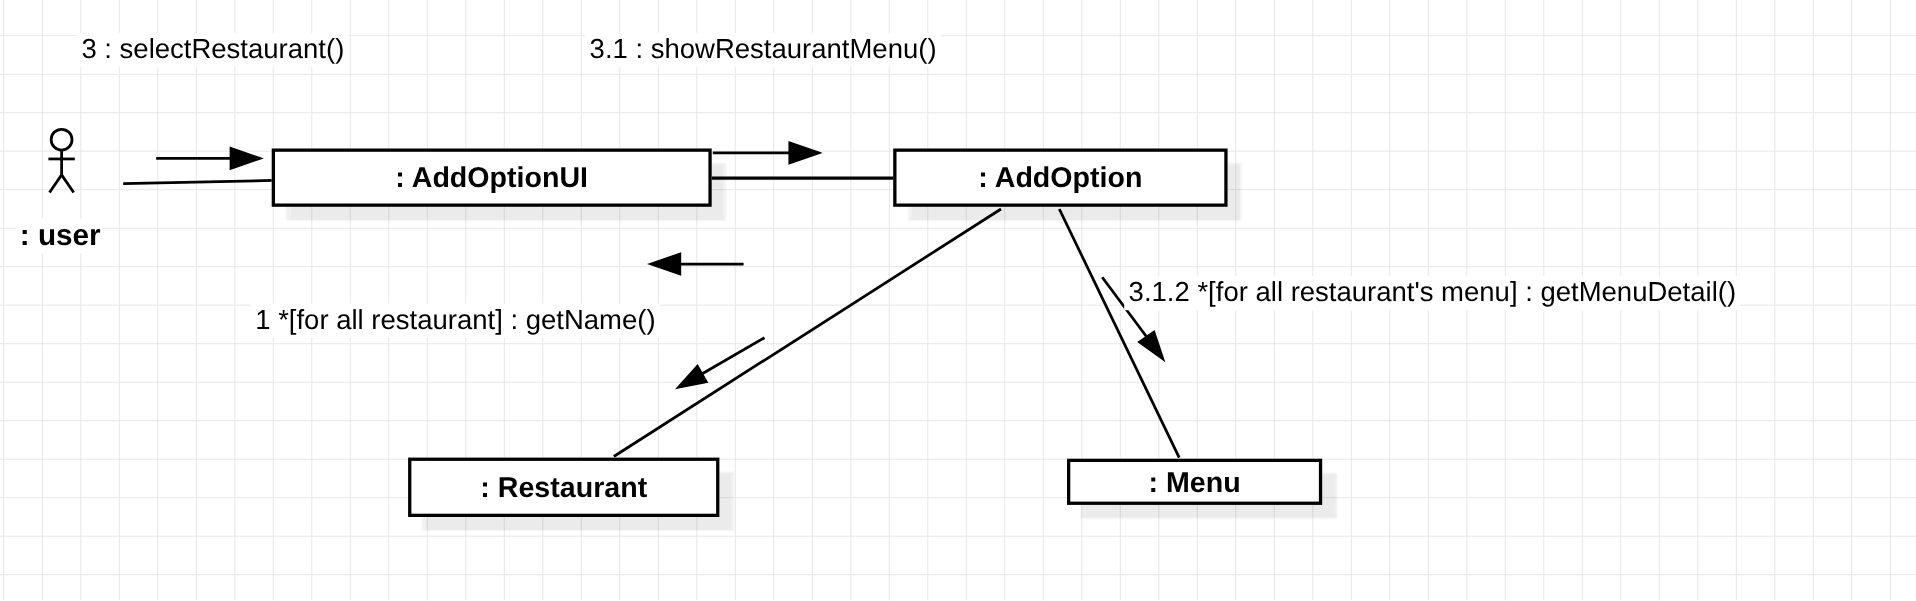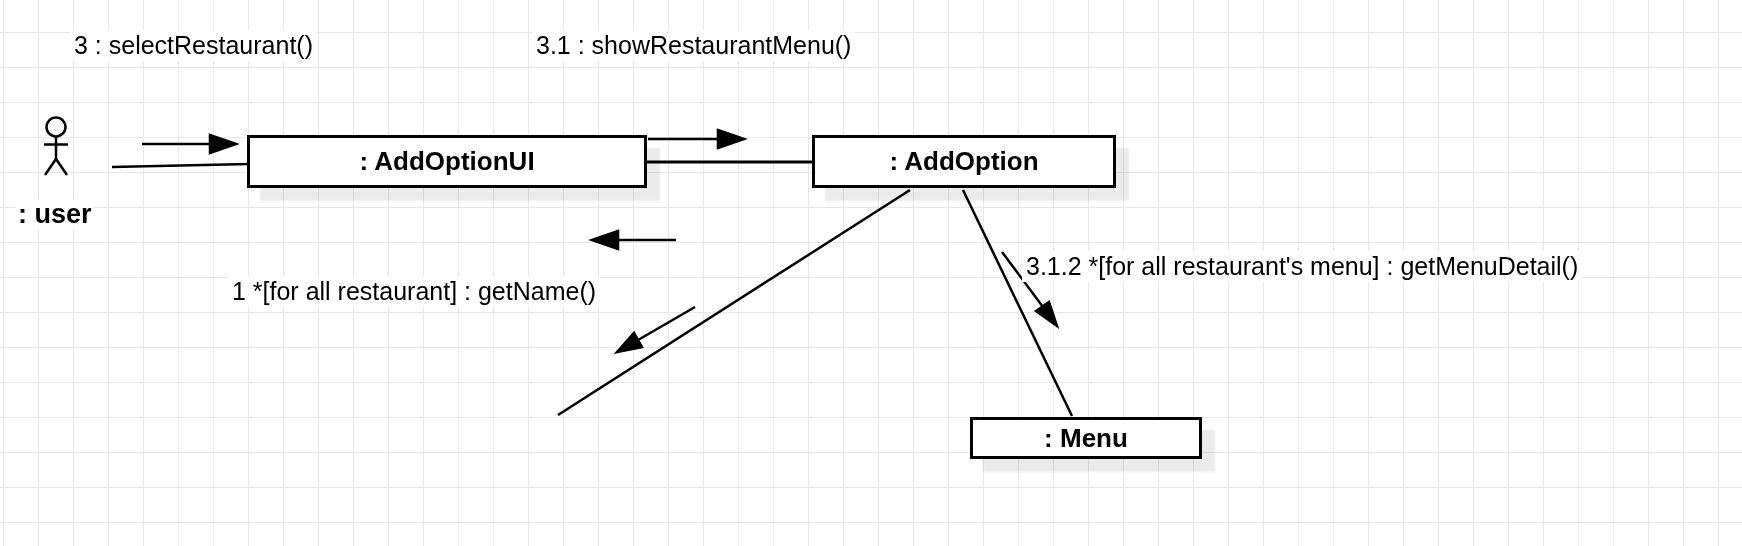--- a/index.html
+++ b/index.html
@@ -90,20 +90,23 @@
       </g>
     </g>
   </svg>
 
   <div class="obj-box" style="left:247px;top:135px;width:400px;height:53px;text-align:center;">
     <span>: AddOptionUI</span>
   </div>
   <div class="obj-box" style="left:812px;top:135px;width:304px;height:53px;text-align:right;">
     <span>: AddOption</span>
   </div>
+  <div class="obj-box" style="left:371px;top:416px;width:283px;height:54px;">
+    <span>: Restaurant</span>
+  </div>
   <div class="obj-box" style="left:970px;top:417px;width:232px;height:42px;">
     <span>: Menu</span>
   </div>
 
   <div class="actor-label" style="left:16px;top:184px;margin-top:15px;">: user</div>
 
   <div class="msg-label" style="left:50px;top:30px;">3 : selectRestaurant()</div>
   <div class="msg-label" style="left:512px;top:30px;">3.1 : showRestaurantMenu()</div>
   <div class="msg-label" style="left:208px;top:276px;">1 *[for all restaurant] : getName()</div>
   <div class="msg-label" style="left:1002px;top:251px;">3.1.2 *[for all restaurant's menu] : getMenuDetail()</div>

